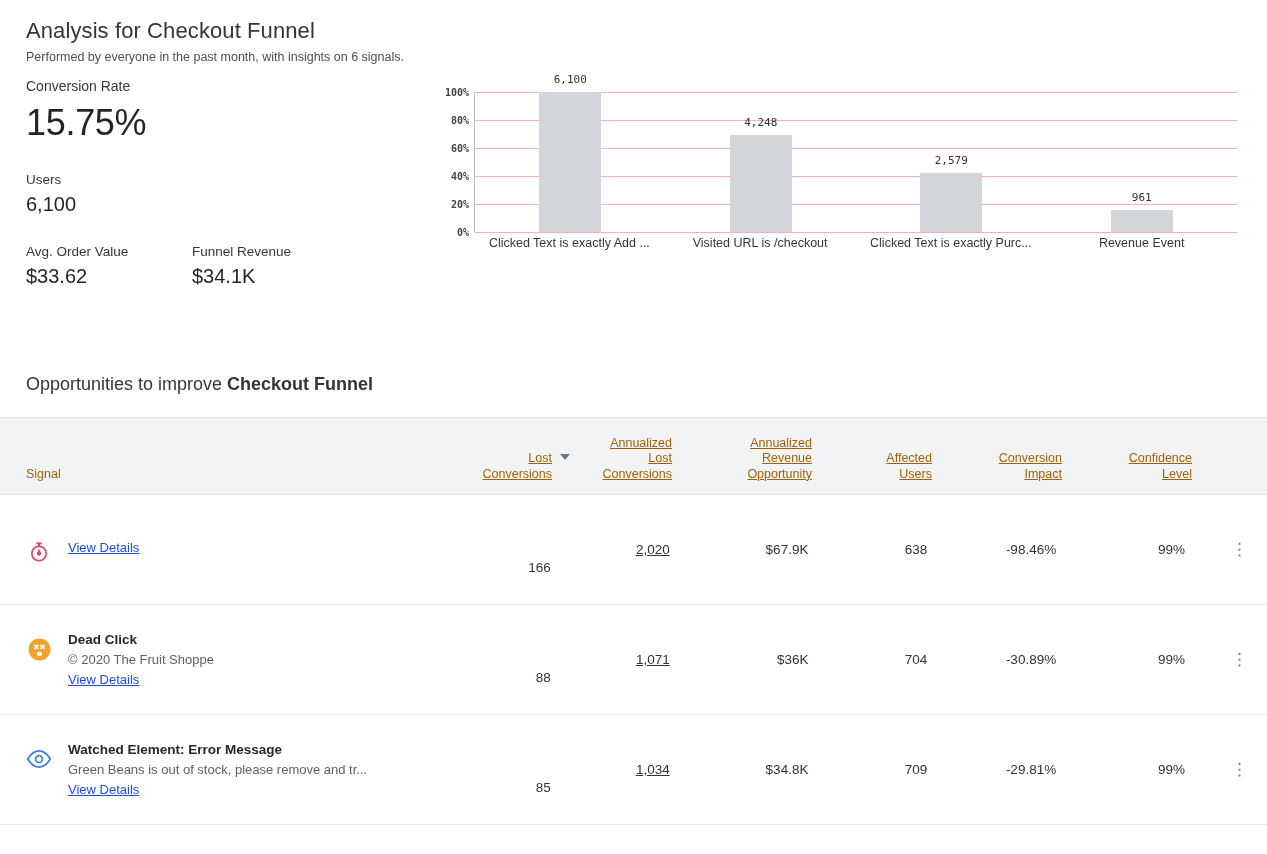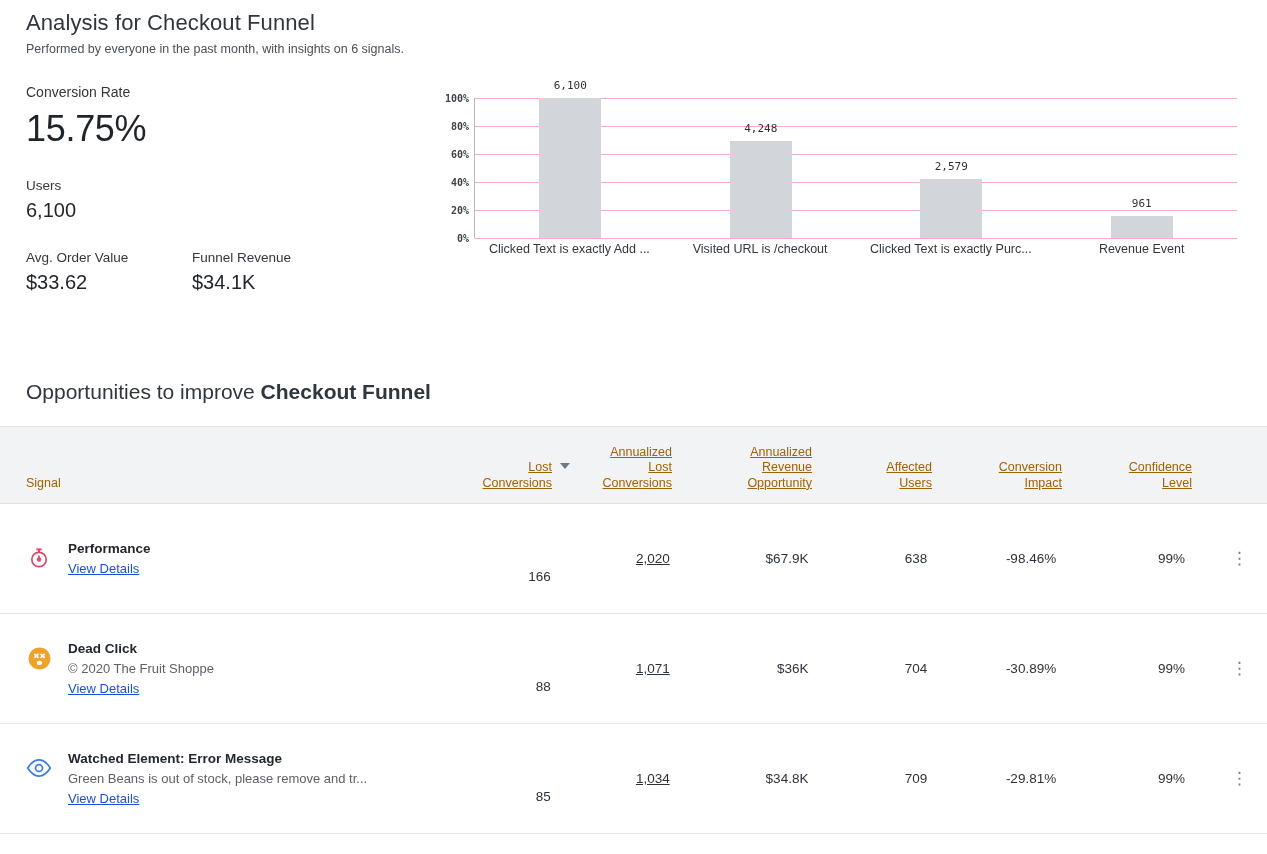--- a/index.html
+++ b/index.html
@@ -7,38 +7,38 @@
     margin: 0; padding: 0;
     width: 1267px; height: 854px;
     background: #ffffff;
     font-family: "Liberation Sans", sans-serif;
     color: #2c3338;
     overflow: hidden;
   }
   .page { width: 1267px; height: 854px; position: relative; }
 
   
-  .header { padding: 10px 0 0 26px; }
+  .header { padding: 18px 0 0 26px; }
   .title {
     font-size: 22px;
     font-weight: 400;
     color: #2f363d;
     letter-spacing: 0.1px;
   }
   .subtitle {
     font-size: 12.5px;
     color: #4a5056;
     margin-top: 6px;
   }
 
   
   .summary-wrap {
     display: flex;
     padding: 0 8px 0 26px;
-    margin-top: 28px;
+    margin-top: 14px;
   }
   .metrics { width: 380px; flex: none; }
   .metric-label {
     font-size: 14px;
     color: #31373d;
     font-weight: 400;
   }
   .metric-big {
     font-size: 36px;
     font-weight: 400;
@@ -128,21 +128,21 @@
   .xlabel {
     flex: 1;
     text-align: center;
     font-size: 12.5px;
     color: #31373d;
   }
 
   
   .opps-title {
     margin: 86px 0 0 26px;
-    font-size: 21px;
+    font-size: 18px;
     color: #2f363d;
   }
   .opps-title b { font-weight: 700; }
 
   .table { margin-top: 22px; width: 1267px; }
   .thead {
     display: flex;
     align-items: flex-end;
     background: #f2f3f4;
     border-top: 1px solid #e0e2e4;
@@ -367,21 +367,20 @@
             <div class="sig-icon">
               <svg width="24" height="24" viewBox="0 0 24 24" fill="none" stroke="#e0456c" stroke-width="1.7">
                 <circle cx="12" cy="13.5" r="7.2"></circle>
                 <line x1="12" y1="13.5" x2="12" y2="9.6"></line>
                 <line x1="9.4" y1="3.4" x2="14.6" y2="3.4" stroke-width="2"></line>
                 <line x1="12" y1="3.4" x2="12" y2="6.2" stroke-width="2"></line>
                 <circle cx="12" cy="13.5" r="2.2" fill="#e0456c" stroke="none"></circle>
               </svg>
             </div>
             <div class="sig-text">
-              <div class="sig-name">Performance</div>
               <div class="sig-link">View Details</div>
             </div>
           </div>
           <div class="td c-lost">166</div>
           <div class="td c-alc">2,020</div>
           <div class="td c-aro">$67.9K</div>
           <div class="td c-users">638</div>
           <div class="td c-conv">-98.46%</div>
           <div class="td c-conf">99%</div>
           <div class="td c-menu">⋮</div>

